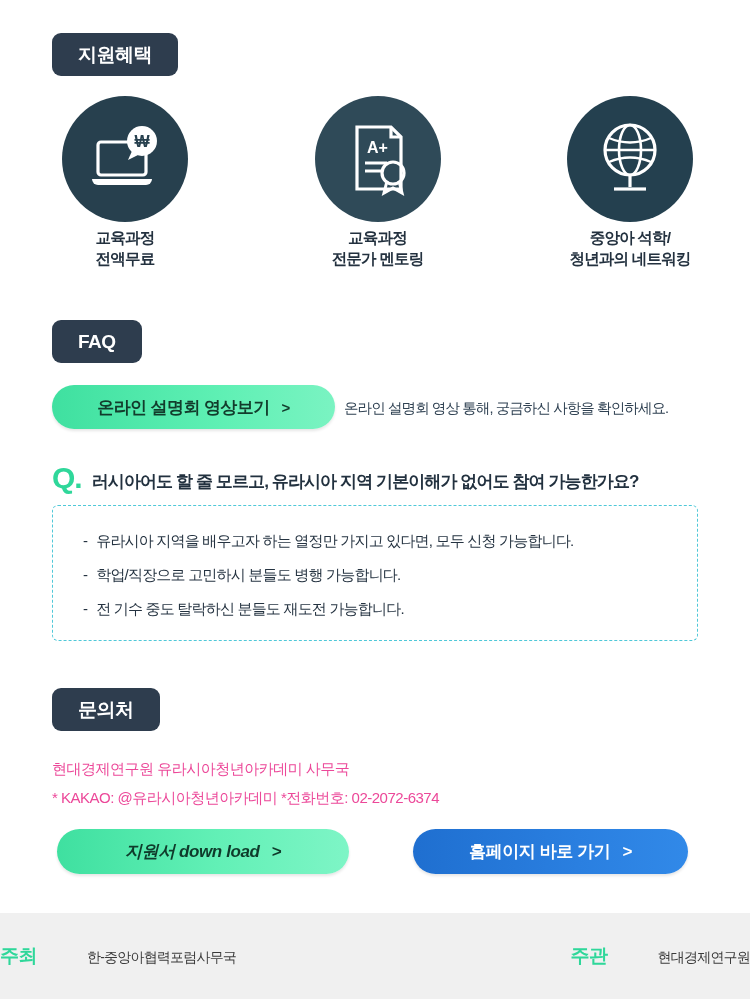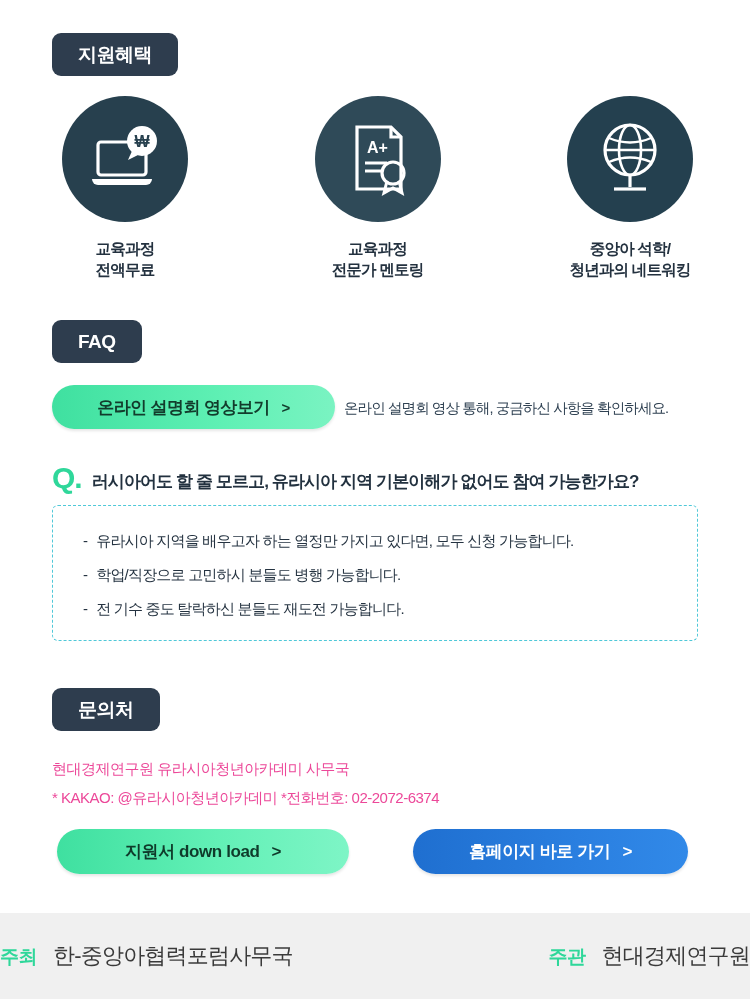--- a/index.html
+++ b/index.html
@@ -63,21 +63,21 @@
     background: #27404e;
     display: flex;
     align-items: center;
     justify-content: center;
   }
   .benefit:nth-child(2) .circle { background: #2f4a58; }
   .benefit:nth-child(3) .circle { background: #24404f; }
   .benefit:nth-child(4) .circle { background: #2b4654; }
 
   .benefit .caption {
-    margin-top: 17px;
+    margin-top: 6px;
     font-size: 15.5px;
     font-weight: bold;
     line-height: 1.35;
     color: #23313f;
     letter-spacing: -0.8px;
     white-space: pre-line;
   }
 
   
   .faq-chip-wrap {
@@ -192,20 +192,21 @@
     color: #0f3b2b;
     font-size: 17px;
     font-weight: bold;
     letter-spacing: -0.4px;
     cursor: pointer;
     box-shadow: 0 2px 3px rgba(0,0,0,0.10);
     display: flex;
     align-items: center;
     justify-content: center;
     gap: 12px;
+    font-style: italic;
   }
   .btn-blue {
     position: absolute;
     left: 413px;
     top: 829px;
     width: 275px;
     height: 45px;
     border-radius: 23px;
     border: none;
     background: linear-gradient(90deg, #1f6fd0 0%, #2a7fe0 60%, #3189e8 100%);
@@ -239,23 +240,24 @@
     align-items: baseline;
     gap: 16px;
   }
   .footer-label {
     font-size: 19px;
     font-weight: bold;
     color: #2fd79a;
     letter-spacing: -0.5px;
   }
   .footer-value {
-    font-size: 22px;
+    font-size: 14px;
     color: #3a3a3a;
     letter-spacing: -0.8px;
+    margin-left: 34px;
   }
 
   svg { display: block; }
 </style>
 </head>
 <body>
 
 <div class="page">
 
   <div class="benefits-chip-wrap">

